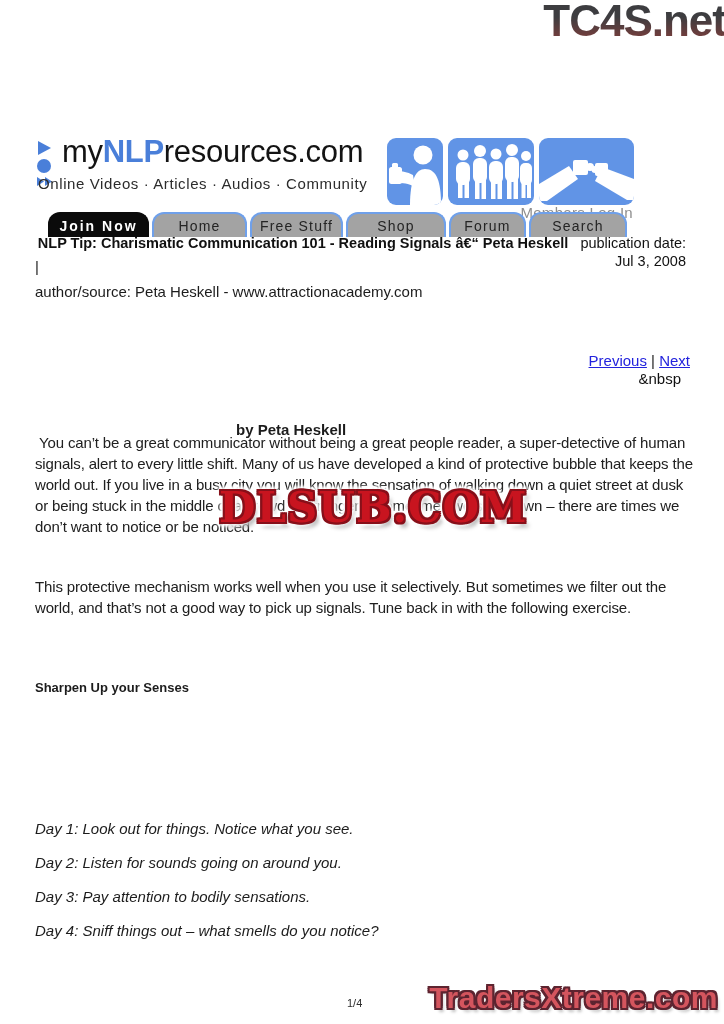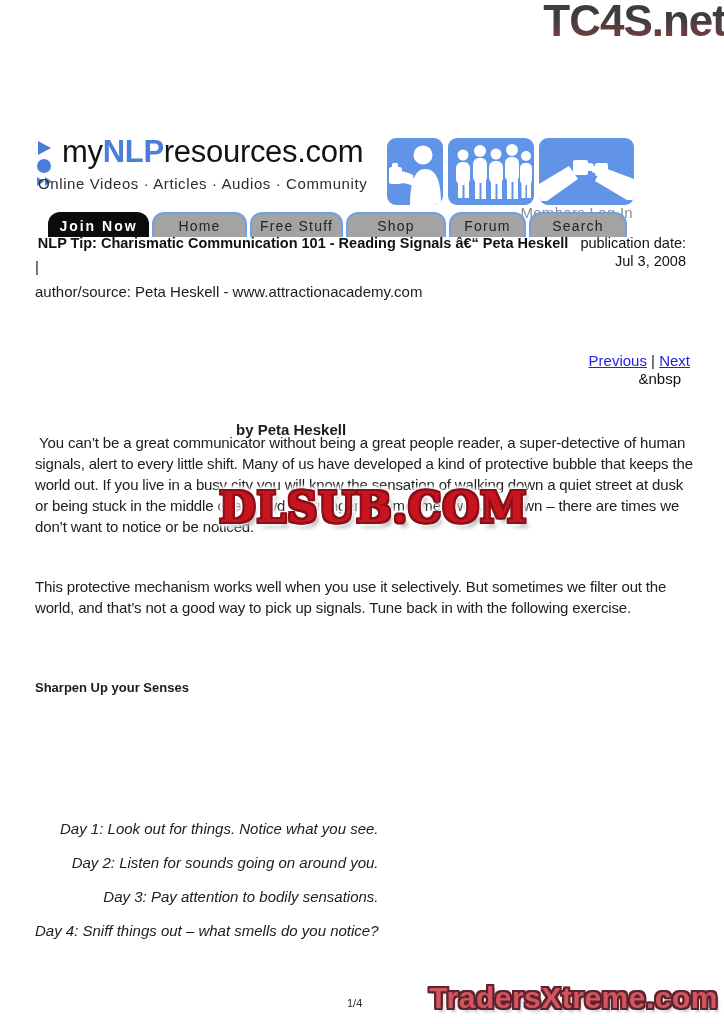--- a/index.html
+++ b/index.html
@@ -53,21 +53,21 @@
   .byline{position:absolute;left:236px;top:421px;font-size:15px;font-weight:700;}
 
   .para{position:absolute;left:35px;width:660px;font-size:15px;line-height:21px;
         letter-spacing:-0.15px;color:#202020;}
   .para-1{top:432px;} .para-2{top:576px;}
 
   .heading{position:absolute;left:35px;top:680px;font-size:13px;font-weight:700;}
   .intro{position:absolute;left:35px;top:749px;font-size:15px;}
 
   .days{position:absolute;left:35px;top:818px;font-size:15px;font-style:italic;line-height:21px;}
-  .day-line{margin-bottom:13px;text-align:right;}
+  .day-line{margin-bottom:13px;}
 
   
   .dlsub{position:absolute;left:219px;top:483px;font-family:"DejaVu Serif",serif;font-weight:700;
          font-size:42px;letter-spacing:1px;color:#c8141f;white-space:nowrap;
          text-shadow:
            -2px 0 #87101a, 2px 0 #87101a, 0 -2px #87101a, 0 2px #87101a,
            -2px -2px #87101a, 2px 2px #87101a, -2px 2px #87101a, 2px -2px #87101a,
            0 0 6px #ffffff, 0 0 8px #ffffff, -4px -4px 3px #ffffff, 4px -4px 3px #ffffff,
            -4px 4px 3px #ffffff, 4px 5px 4px #aaaaaa;}
 

